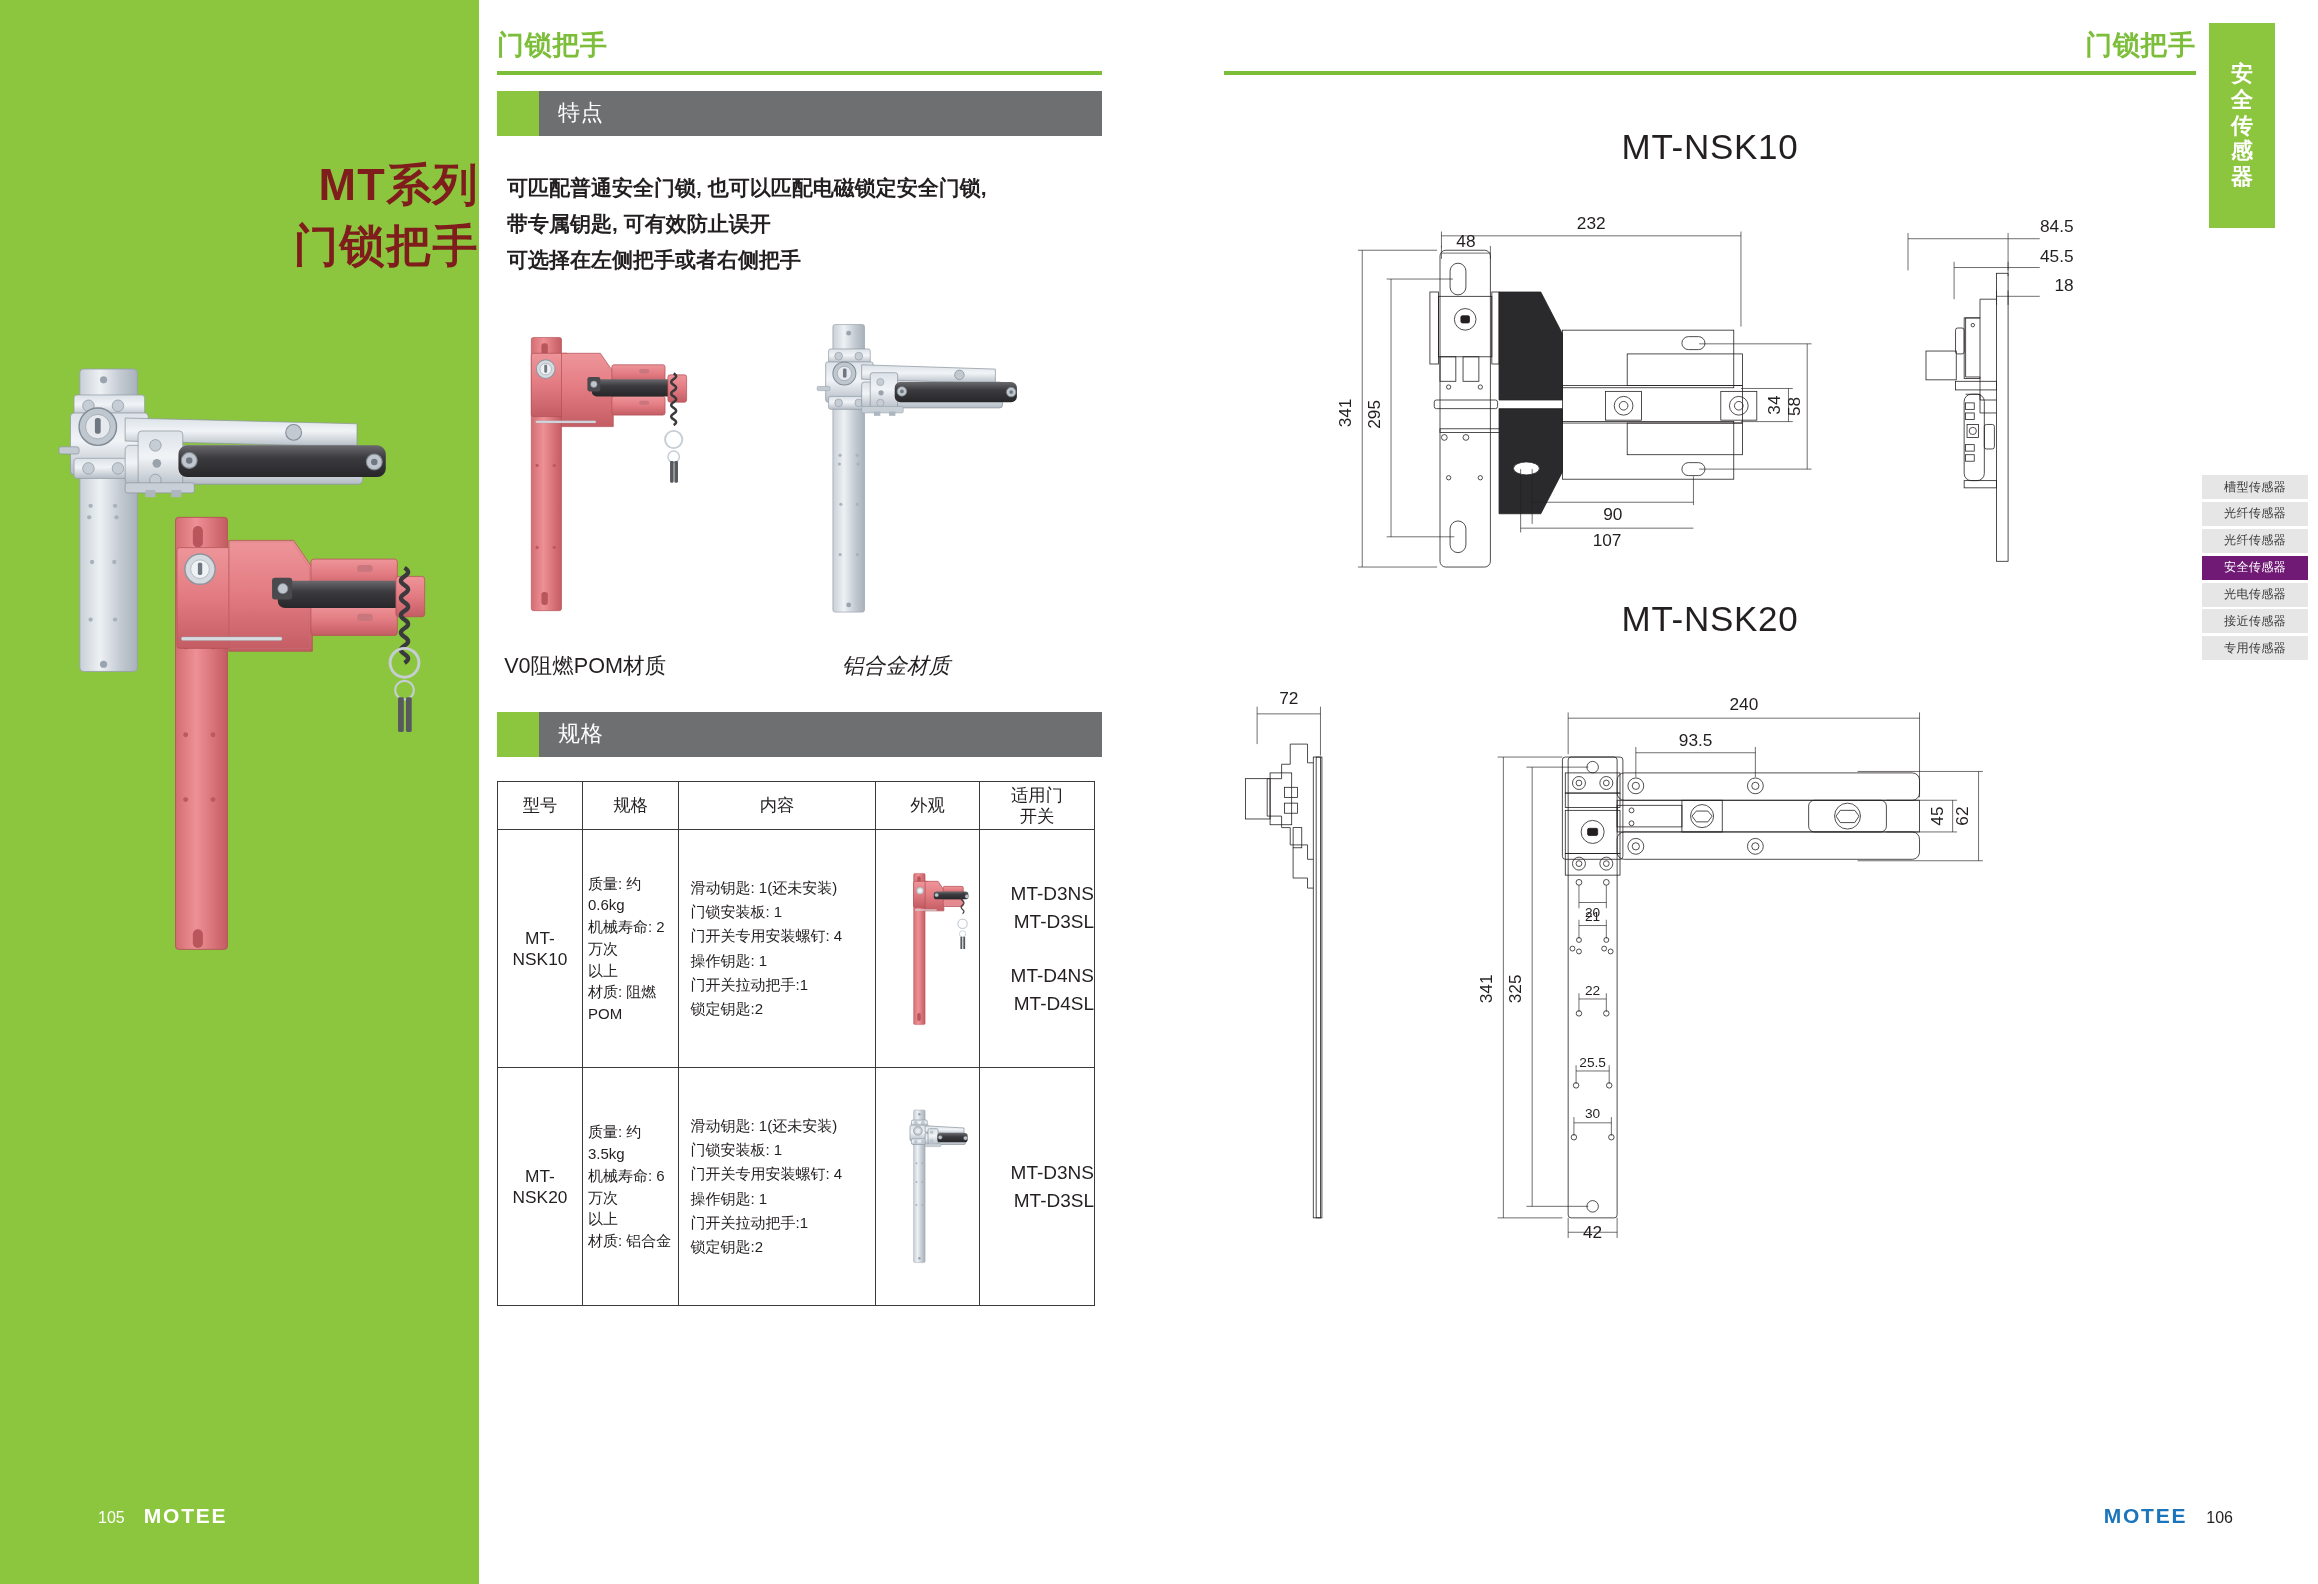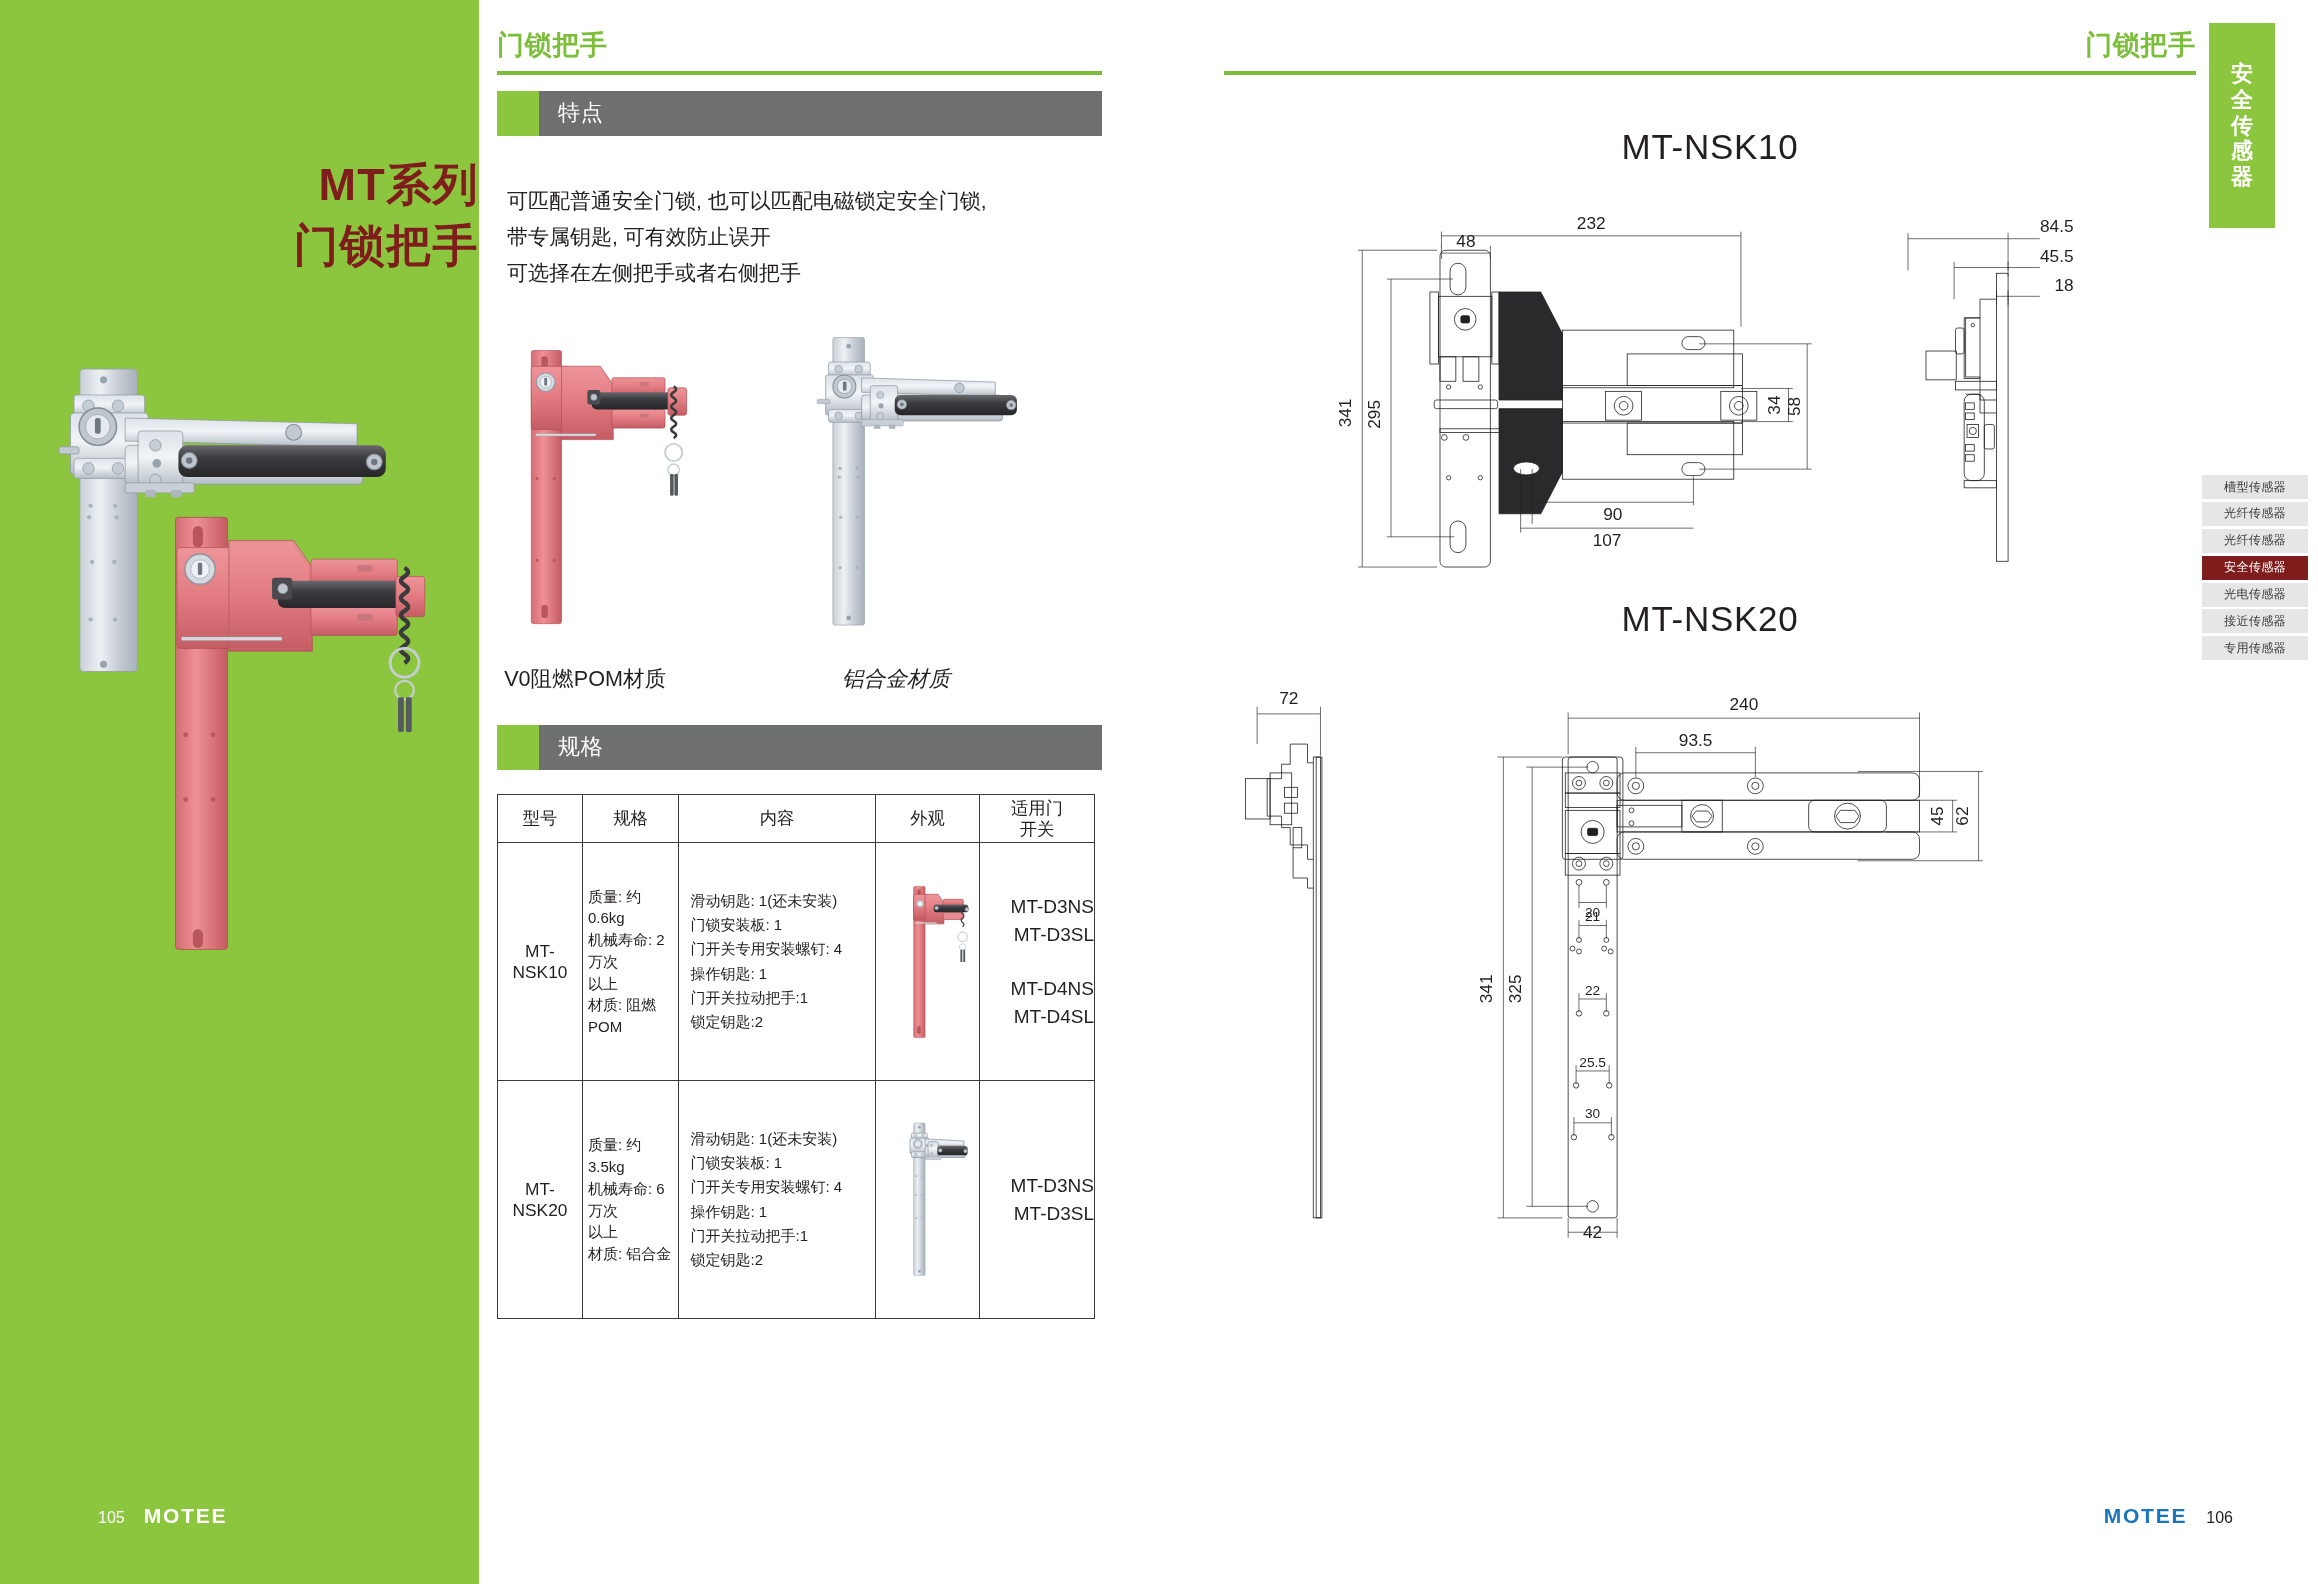--- a/index.html
+++ b/index.html
@@ -51,22 +51,22 @@
   }
 
   .sec-bar {
     position: relative; height: 45px; margin-top: 11.5px;
     background: #6E6F71; display: flex; align-items: center;
   }
   .sec-bar .tab { width: 42px; height: 45px; background: #8CC63E; flex: none; }
   .sec-bar .lbl { color: #ffffff; font-size: 22px; margin-left: 19px; letter-spacing: 0.7px; }
 
   .feature-list {
-    margin-top: 47px; margin-left: 10px;
-    color: #231F20; font-size: 21px; line-height: 1.72; font-weight: 400;
+    margin-top: 34px; margin-left: 10px;
+    color: #231F20; font-size: 21px; line-height: 1.72; font-weight: 700;
   }
 
   
   .photo-row {
     position: relative; margin-top: 39px; height: 317px;
   }
   .photo-cell { position: absolute; top: 0; width: 266px; height: 317px; }
   .photo-cell.a { left: 7.2px; }
   .photo-cell.b { left: 310px; }
   .caption-row {
@@ -116,21 +116,21 @@
   }
   .side-nav {
     position: absolute; left: 2202px; top: 475px; width: 106px;
   }
   .side-nav .item {
     height: 24px; margin-bottom: 2.9px; background: #E6E6E6;
     color: #3C3C3C; font-size: 12.2px;
     display: flex; align-items: center; justify-content: center;
     letter-spacing: 0.2px;
   }
-  .side-nav .item.active { background: #7f1d1d; color: #ffffff; }
+  .side-nav .item.active { background: #701a75; color: #ffffff; }
 
   
   .right-footer {
     position: absolute; right: 86px; bottom: 56px;
     display: flex; align-items: baseline; gap: 19px;
   }
   .right-footer .brand { color: #1B75BC; font-size: 21px; font-weight: bold; letter-spacing: 1.8px; }
   .right-footer .pg { color: #231F20; font-size: 16px; }
 
   svg { display: block; }

